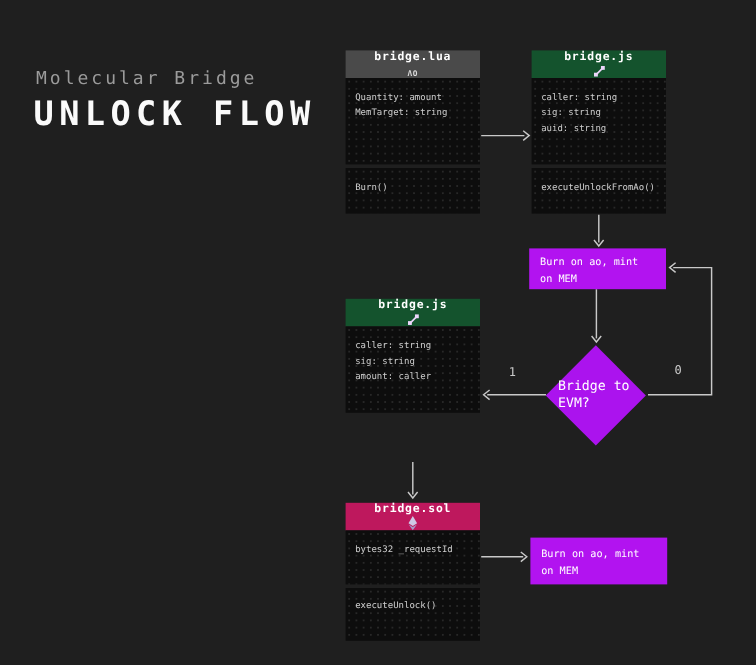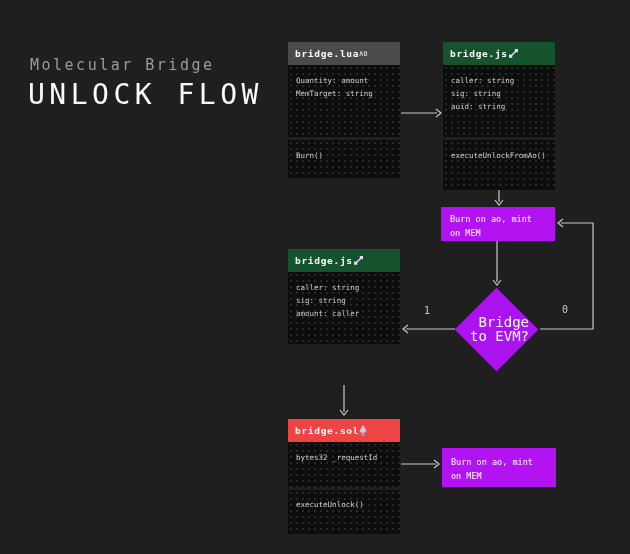--- a/index.html
+++ b/index.html
@@ -13,33 +13,34 @@
   .canvas { position:absolute; left:0; top:0; width:630px; height:554px; }
   .connectors { position:absolute; left:0; top:0; width:630px; height:554px; }
 
   
   .subtitle {
     position:absolute; left:30px; top:56px;
     font-size:15px; color:#9b9b9b; letter-spacing:2.5px; white-space:nowrap;
   }
   .heading {
     position:absolute; left:28px; top:78px;
-    font-size:28px; font-weight:normal; color:#fafafa; letter-spacing:4.5px; white-space:nowrap;
+    font-size:28px; font-weight:bold; color:#fafafa; letter-spacing:4.5px; white-space:nowrap;
   }
 
   
   .module { position:absolute; width:112px; }
   .mod-header {
-    height:23px; display:flex; align-items:center; 
+    height:23px; display:flex; align-items:center; justify-content:space-between;
     padding:0 7px;
+    flex-direction:column;
   }
   .mod-title { font-size:9.5px; font-weight:bold; color:#ffffff; letter-spacing:0.7px; }
   .hdr-gray   { background:#4a4a4a; }
   .hdr-accent { background:#14532d; }
-  .hdr-sol    { background:#ef4444; }
+  .hdr-sol    { background:#be185d; }
   .mod-section {
     background-color:#0d0d0d;
     background-image:radial-gradient(#282828 0.8px, transparent 0.9px);
     background-size:6px 6px;
     padding:9px 8px;
     color:#cfcfcf; font-size:7.5px; line-height:13px;
     overflow:hidden; white-space:nowrap;
   }
   .mod-fn { margin-top:3px; }
   .mod-icon { display:flex; align-items:center; }
@@ -52,21 +53,21 @@
     overflow:hidden;
   }
 
   
   .diamond {
     position:absolute; left:467px; top:300px; width:59px; height:59px;
     background:#ab13ee; transform:rotate(45deg);
   }
   .diamond-label {
     position:absolute; left:465px; top:315px; width:64px;
-    text-align:right; color:#ffffff; font-size:14px; line-height:14px;
+    text-align:left; color:#ffffff; font-size:11px; line-height:14px;
   }
 
   .edge-label { position:absolute; font-size:10px; color:#c9c9c9; }
   .lbl-true  { left:424px; top:305px; }
   .lbl-false { left:562px; top:304px; }
 </style>
 </head>
 <body>
 
 <div class="canvas">
@@ -119,21 +120,21 @@
           <rect x="1" y="6.6" width="3.2" height="3.2" fill="#ecd6fb"></rect>
           <rect x="6.8" y="1" width="3.2" height="3.2" fill="#ecd6fb"></rect>
         </svg>
       </span>
     </div>
     <div class="mod-section" style="height:72px;">
       <div>caller: string</div>
       <div>sig: string</div>
       <div>auid: string</div>
     </div>
-    <div class="mod-section mod-fn" style="height:50px;">executeUnlockFromAo()</div>
+    <div class="mod-section mod-fn" style="height:38px;">executeUnlockFromAo()</div>
   </div>
 
   <div class="process" style="left:441px; top:207px; width:114px; height:34px;">Burn on ao, mint on MEM</div>
 
   <div class="diamond"></div>
   <div class="diamond-label">Bridge to EVM?</div>
   <div class="edge-label lbl-true">1</div>
   <div class="edge-label lbl-false">0</div>
 
   <div class="module" style="left:288px; top:249px;">

